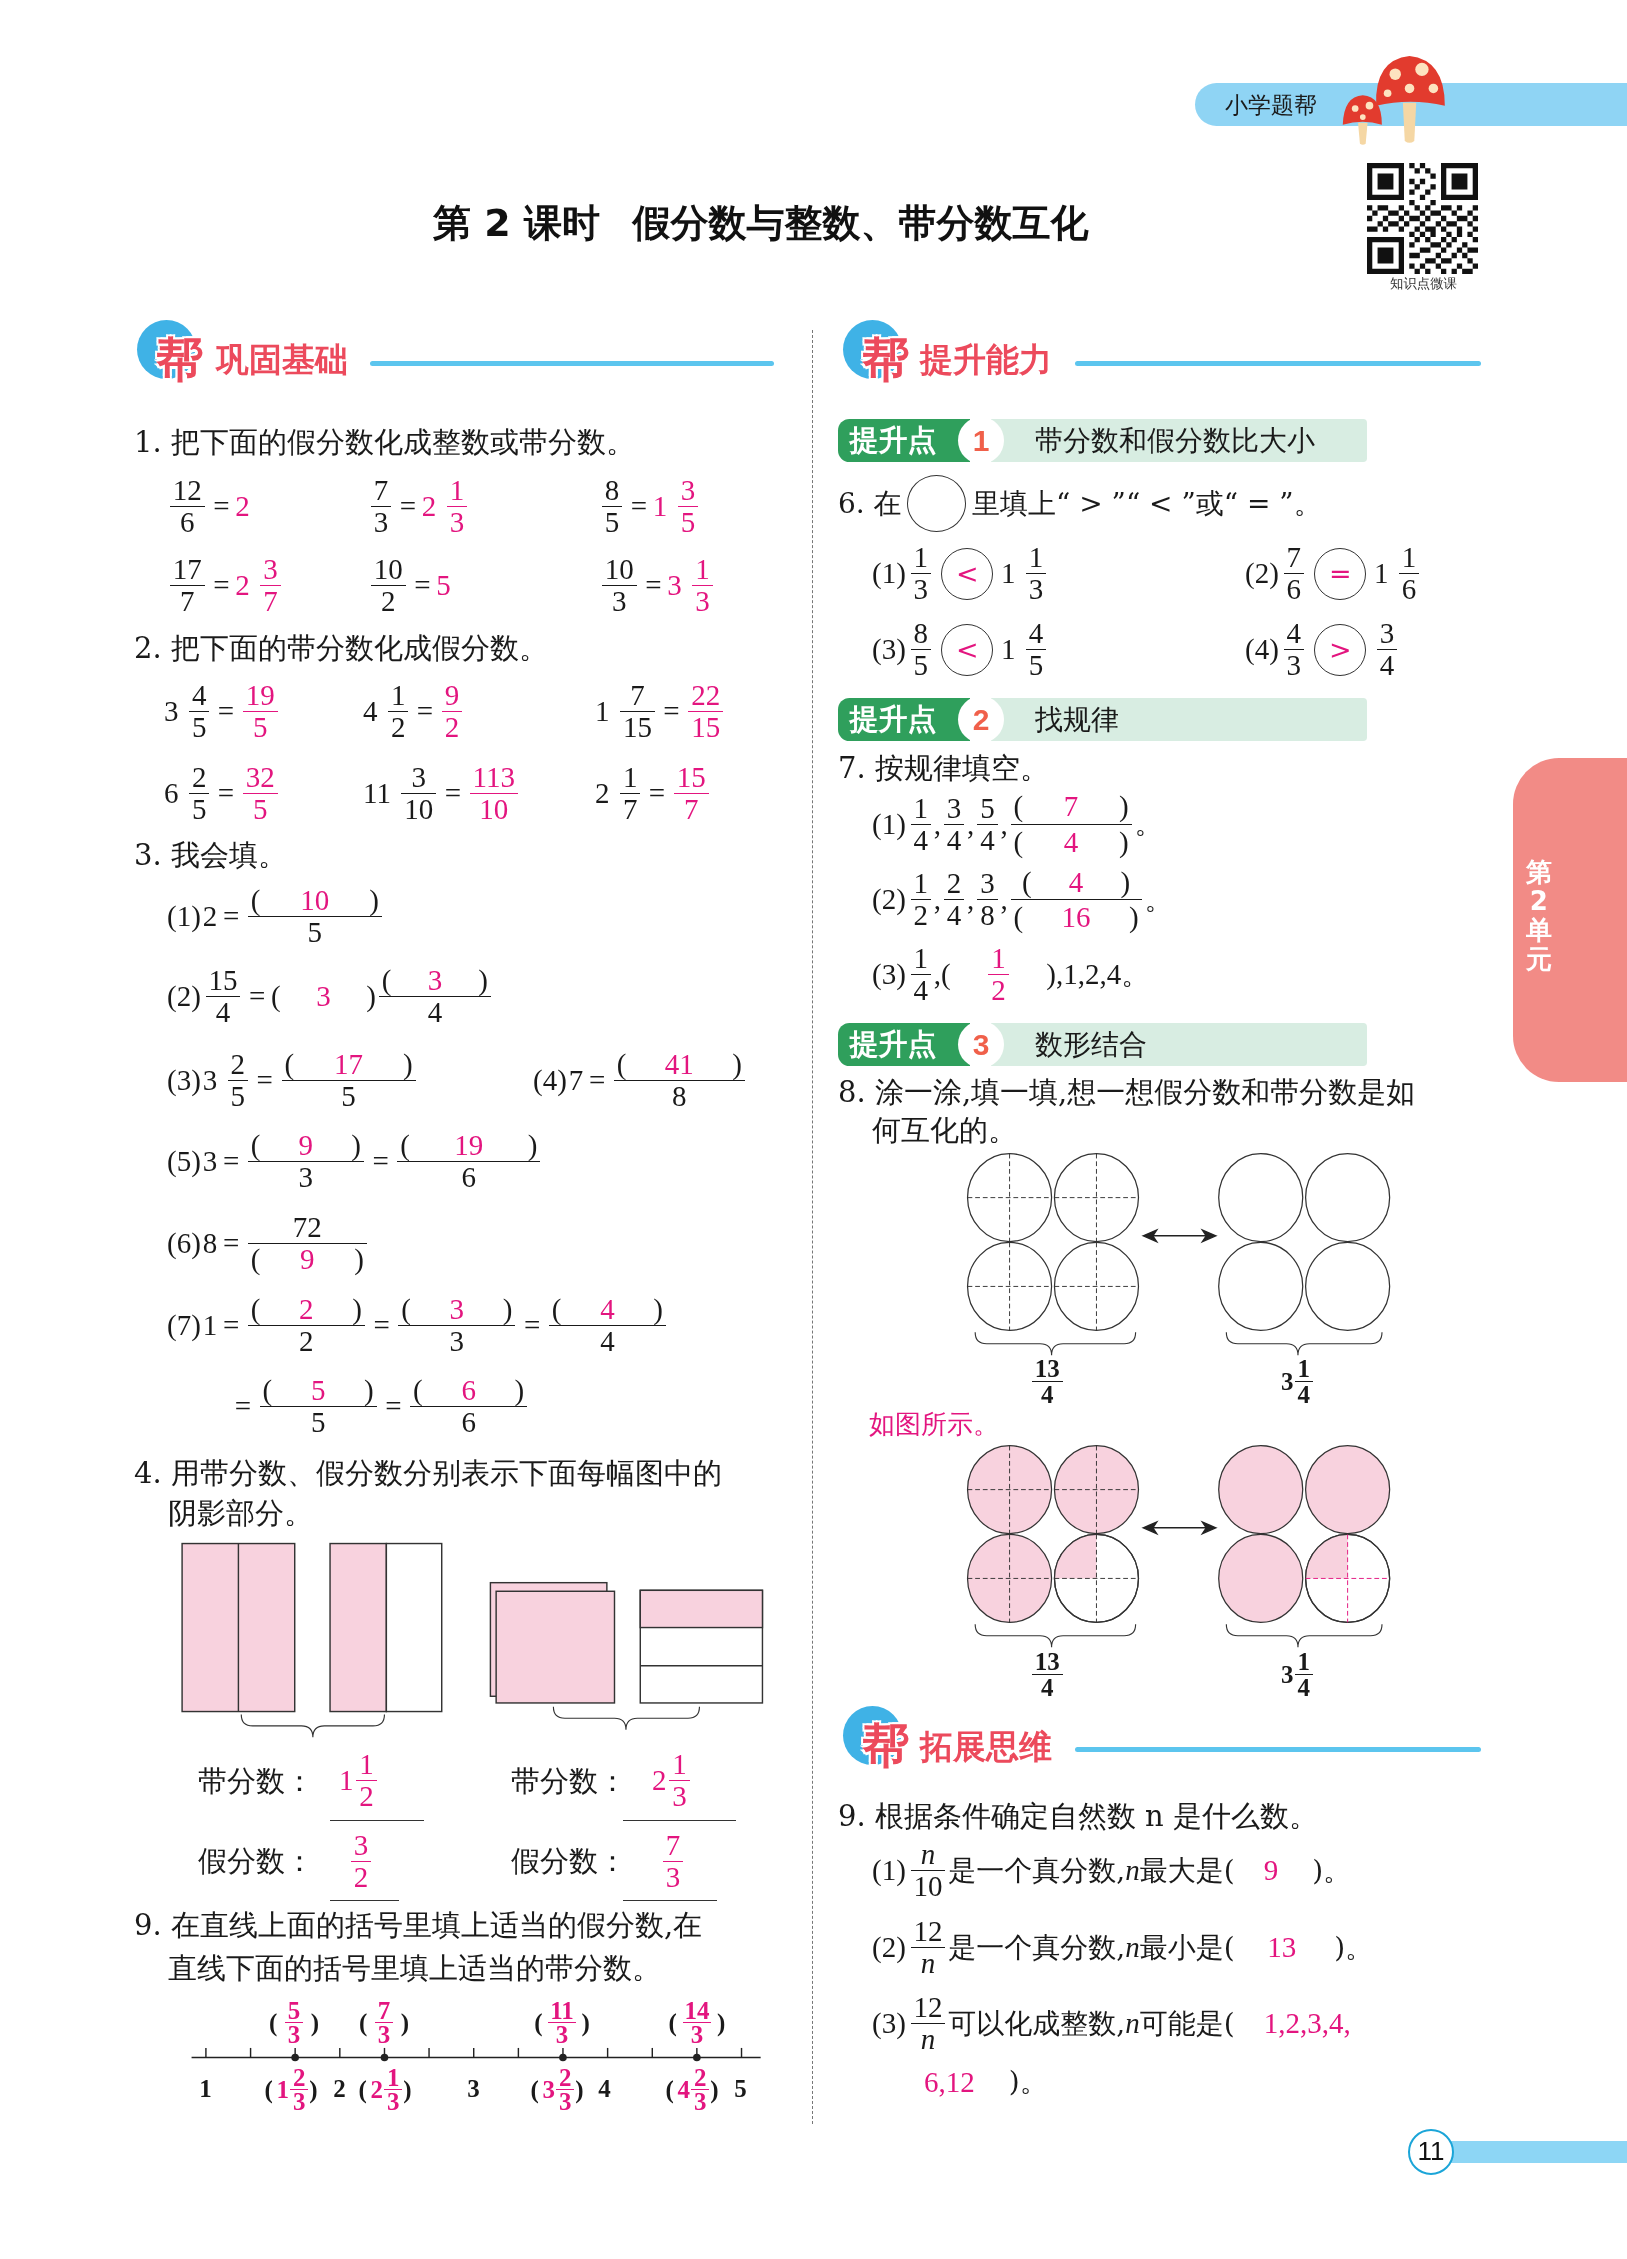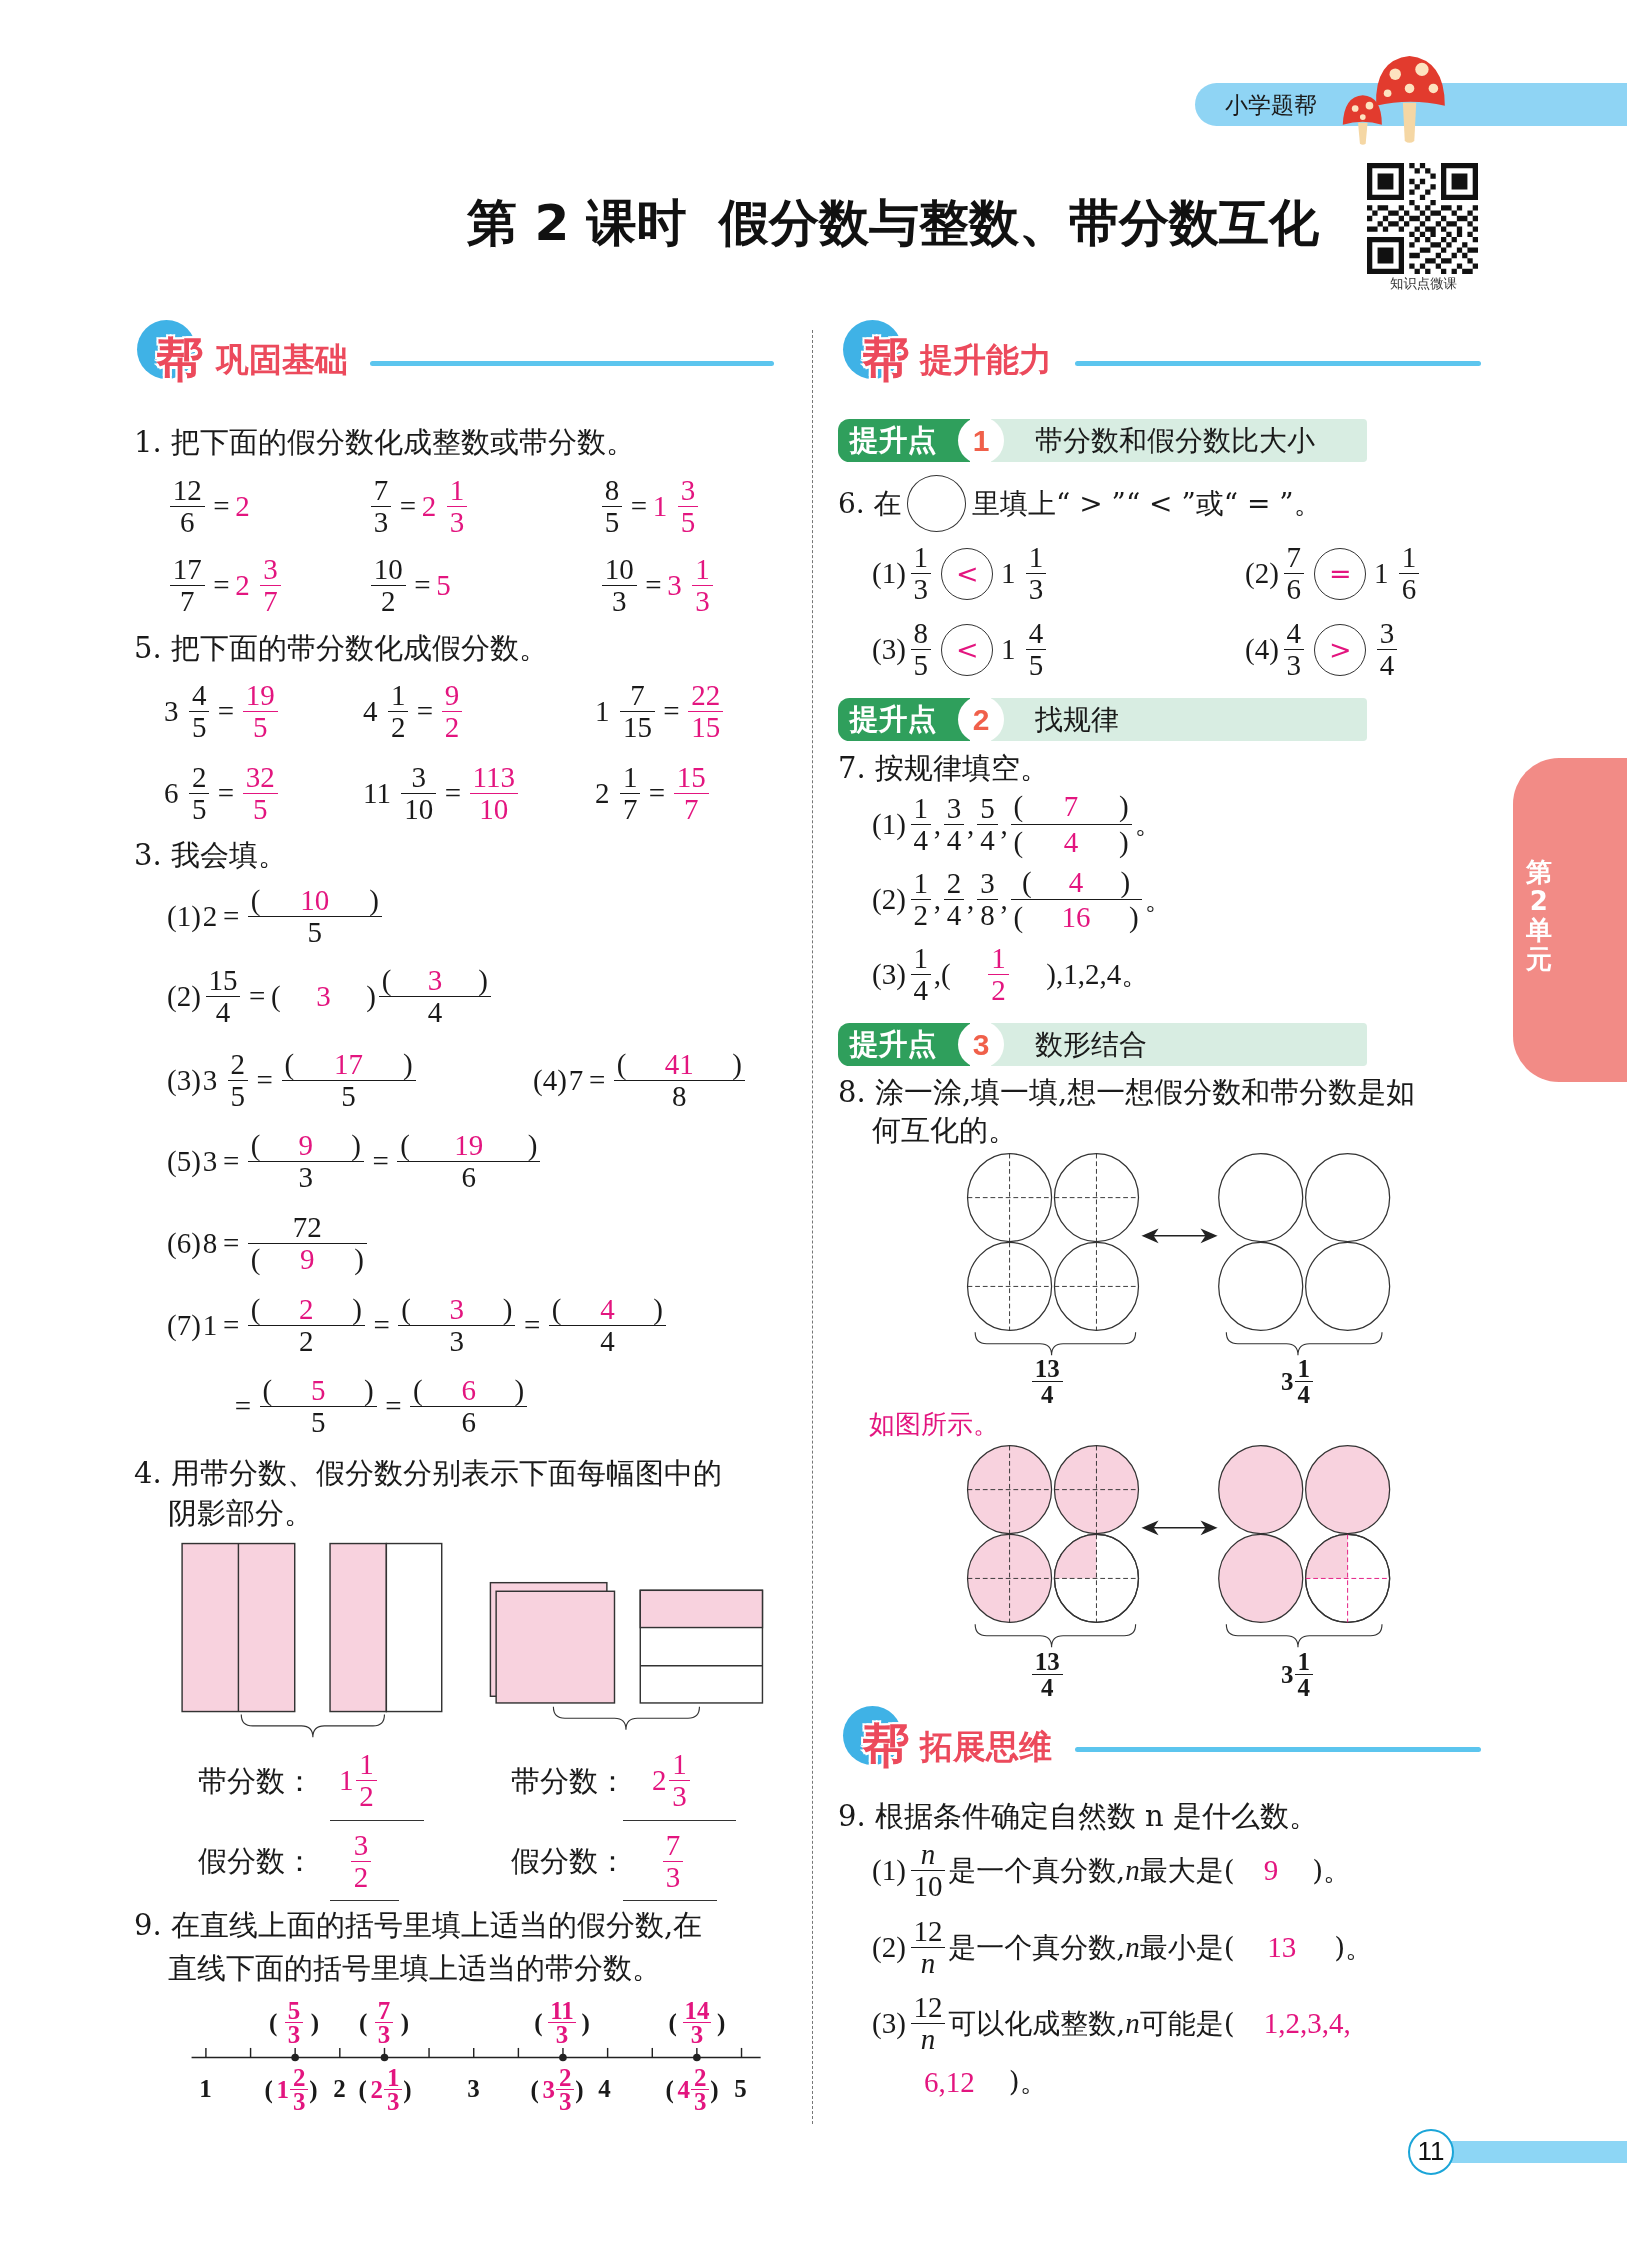--- a/index.html
+++ b/index.html
@@ -16,21 +16,21 @@
 .ans{color:#e3157f;}
 .op{margin:0 5.7px;}
 .lbl{margin-right:1.9px;}
 .gap{display:inline-block;width:7.6px;}
 .pw{display:inline-flex;justify-content:space-between;align-items:center;}
 .it{font-style:italic;}
 
 
 .banner{position:absolute;left:1195px;top:83px;width:433px;height:43px;background:#8fd4f4;border-radius:22px 0 0 22px;}
 .brand{position:absolute;left:1225px;top:88px;font-family:"DejaVu Sans",sans-serif;font-size:23px;line-height:34px;color:#1a1a1a;}
-.title{position:absolute;left:433px;top:196px;width:751px;font-family:"DejaVu Sans",sans-serif;font-weight:bold;font-size:50px;line-height:54px;white-space:nowrap;color:#111;margin-left:34px;}
+.title{position:absolute;left:433px;top:196px;width:751px;font-family:"DejaVu Sans",sans-serif;font-weight:bold;font-size:38px;line-height:54px;white-space:nowrap;color:#111;}
 .title .t2{margin-left:32.5px;}
 .qr-cap{position:absolute;left:1367px;top:275px;width:113px;text-align:center;font-family:"DejaVu Serif",serif;font-size:13.4px;color:#333;}
 
 
 .sec-circle{position:absolute;width:59px;height:59px;border-radius:50%;background:#3fb2e6;}
 .sec-badge{position:absolute;font-family:"DejaVu Sans",sans-serif;font-weight:bold;font-size:48px;line-height:61px;color:#ec4a5c;text-shadow:-1.9px -1.9px 0 #fff,1.9px -1.9px 0 #fff,-1.9px 1.9px 0 #fff,1.9px 1.9px 0 #fff,0 2.9px 0 #fff;}
 .sec-title{position:absolute;font-family:"DejaVu Sans",sans-serif;font-weight:bold;font-size:33px;line-height:48px;color:#ec4a5c;white-space:nowrap;}
 .sec-line{position:absolute;height:4.8px;background:#5cc5ee;border-radius:2.9px;}
 
 
@@ -170,21 +170,21 @@
       </span>
     <span class="op">=</span>
     <span class="ans">3</span>
       <span class="gap"></span>
     <span class="fr ans">
         <span class="n">1</span>
         <span class="d">3</span>
       </span>
   </div>
 
-  <div class="p" style="left:134px;top:629px">5. 把下面的带分数化成假分数。</div>
+  <div class="p" style="left:134px;top:629px">2. 把下面的带分数化成假分数。</div>
 
   <div class="row" style="left:164px;top:681px">
     <span>3</span>
       <span class="gap"></span>
     <span class="fr">
         <span class="n">4</span>
         <span class="d">5</span>
       </span>
     <span class="op">=</span>
     <span class="fr ans">

